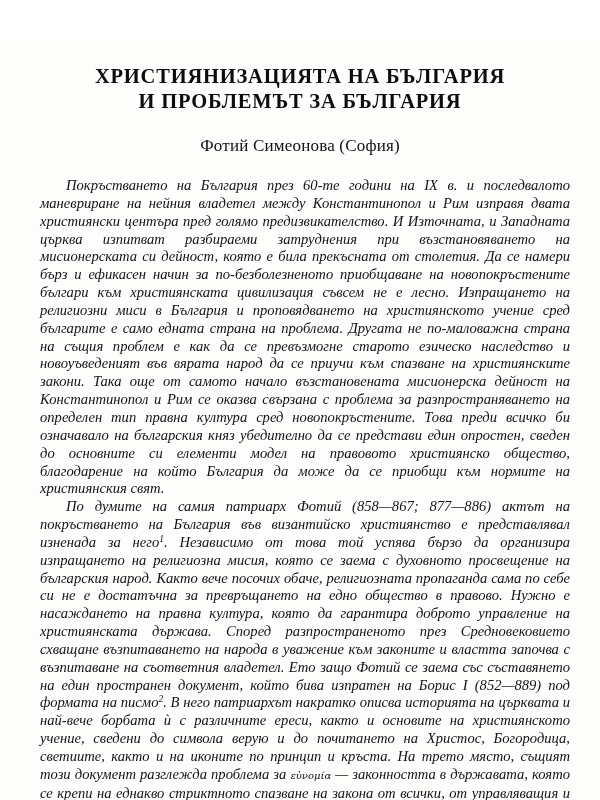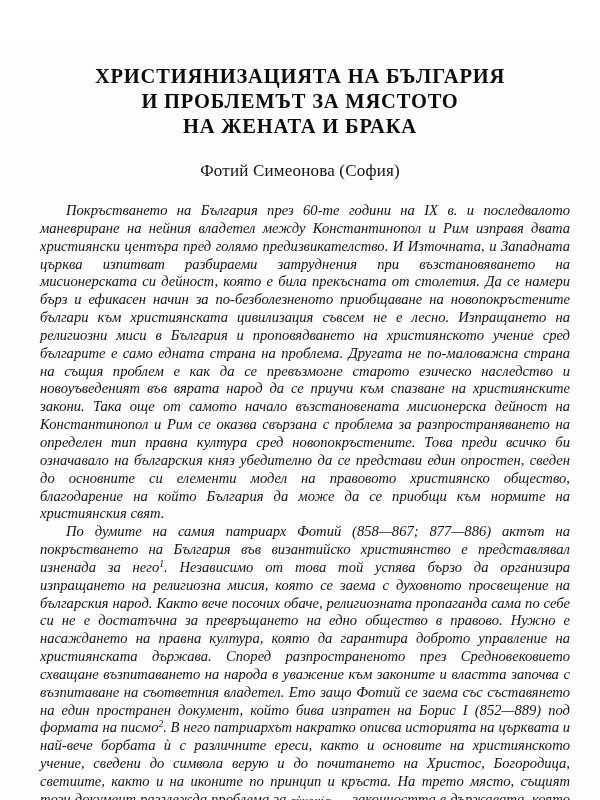--- a/index.html
+++ b/index.html
@@ -106,22 +106,21 @@
     background: #ffffff;
   }
 </style>
 </head>
 <body>
 
 <div class="page">
 
   <div class="title-block">
     <div class="title-line">ХРИСТИЯНИЗАЦИЯТА НА БЪЛГАРИЯ</div>
-    <div class="title-line">И ПРОБЛЕМЪТ ЗА МЯСТОТО</div>
-    <div class="title-line">НА ЖЕНАТА И БРАКА</div>
+    <div class="title-line">И ПРОБЛЕМЪТ ЗА БЪЛГАРИЯ</div>
   </div>
 
   <div class="author">Фотий Симеонова (София)</div>
 
   <div class="body-text">
 
     <p class="para">Покръстването на България през 60-те години на IX в. и последвалото маневриране на нейния владетел между Константинопол и Рим изправя двата християнски центъра пред голямо предизвикателство. И Източната, и Западната църква изпитват разбираеми затруднения при възстановяването на мисионерската си дейност, която е била прекъсната от столетия. Да се намери бърз и ефикасен начин за по-безболезненото приобщаване на новопокръстените българи към християнската цивилизация съвсем не е лесно. Изпращането на религиозни миси в България и проповядването на християнското учение сред българите е само едната страна на проблема. Другата не по-маловажна страна на същия проблем е как да се превъзмогне старото езическо наследство и новоуъведеният във вярата народ да се приучи към спазване на християнските закони. Така още от самото начало възстановената мисионерска дейност на Константинопол и Рим се оказва свързана с проблема за разпространяването на определен тип правна култура сред новопокръстените. Това преди всичко би означавало на българския княз убедително да се представи един опростен, сведен до основните си елементи модел на правовото християнско общество, благодарение на който България да може да се приобщи към нормите на християнския свят.</p>
 
     <p class="para"><span>По думите на самия патриарх Фотий (858—867; 877—886) актът на покръстването на България във византийско християнство е представлявал изненада за него</span><sup>1</sup><span>. Независимо от това той успява бързо да организира изпращането на религиозна мисия, която се заема с духовното просвещение на българския народ. Както вече посочих обаче, религиозната пропаганда сама по себе си не е достатъчна за превръщането на едно общество в правово. Нужно е насаждането на правна култура, която да гарантира доброто управление на християнската държава. Според разпространеното през Средновековието схващане възпитаването на народа в уважение към законите и властта започва с възпитаване на съответния владетел. Ето защо Фотий се заема със съставянето на един пространен документ, който бива изпратен на Борис I (852—889) под формата на писмо</span><sup>2</sup><span>. В него патриархът накратко описва историята на църквата и най-вече борбата ѝ с различните ереси, както и основите на християнското учение, сведени до символа верую и до почитането на Христос, Богородица, светиите, както и на иконите по принцип и кръста. На трето място, същият този документ разглежда проблема за </span><span class="grk">εὐνομία</span><span> — законността в държавата, която се крепи на еднакво стриктното спазване на закона от всички, от управляващия и управляваните, богатите и бедните, старите и младите. Бивш дългогодишен преподавател по философия, Фотий разработва теорията за правовото управление предимно от философско-етична гледна точка</span><sup>3</sup><span>. За него висшата власт изисква преди всичко проявата на висш морал от страна на този, който я упражнява. От друга страна, грижата на владетеля за поданиците му поражда у тях добро отношение към властта, което пък гарантира стабилността на режима. В основата на личното поведение и на обществените прояви на управляващия е неговата доб-</span></p>
 

